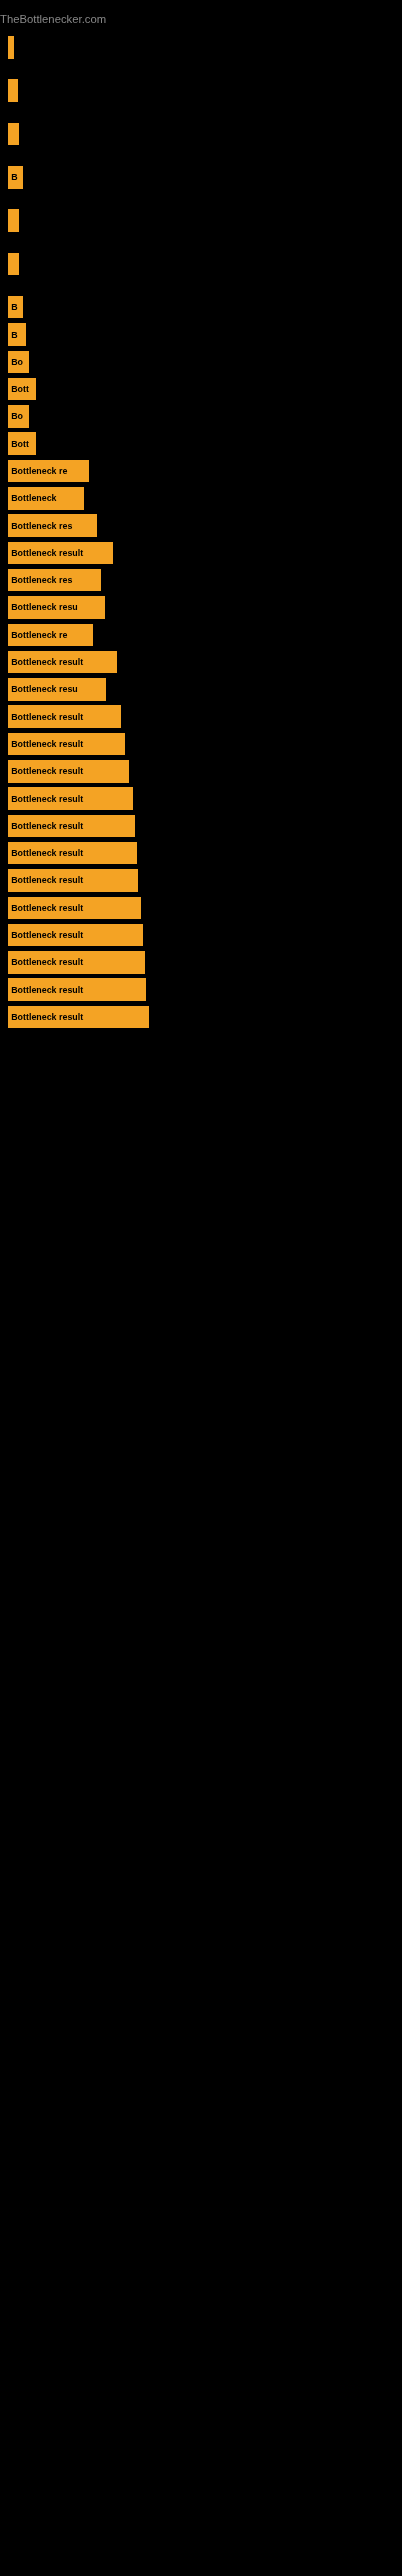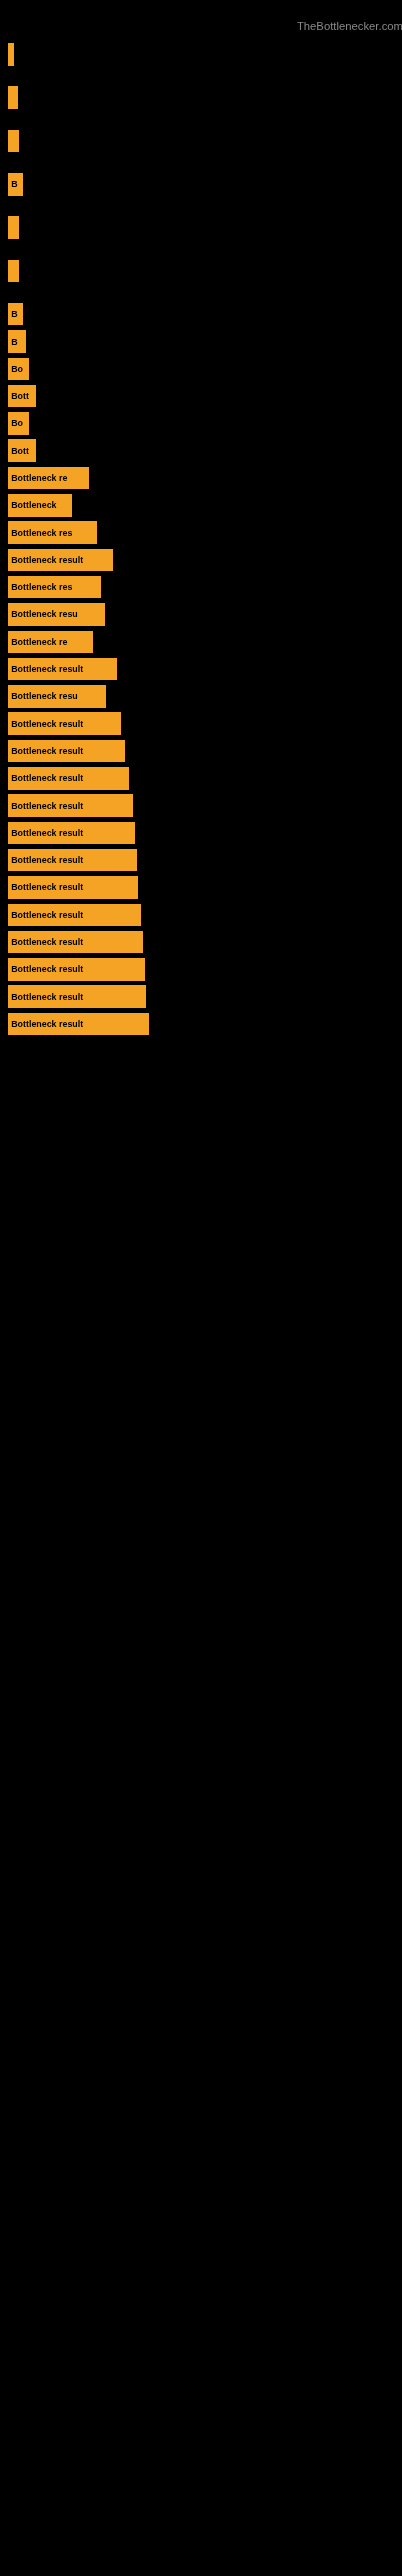--- a/index.html
+++ b/index.html
@@ -12,22 +12,22 @@
       background-color: #000000;
       width: 403px;
       min-height: 2576px;
       font-family: Arial, sans-serif;
       position: relative;
     }
 
     .site-title {
       color: #888888;
       font-size: 11.3px;
-      text-align: right;
-      padding-top: 20px;
+      text-align: left;
+      padding-top: 13px;
       padding-bottom: 3.2px;
     }
 
     .bars-container {
       padding: 8px 0 8px 8px;
       display: flex;
       flex-direction: column;
       gap: 0px;
     }
 
@@ -118,21 +118,21 @@
       <div class="bar" style="width: 28px;">
         <span class="bar-label">Bott</span>
       </div>
     </div>
     <div class="bar-row">
       <div class="bar" style="width: 81px;">
         <span class="bar-label">Bottleneck re</span>
       </div>
     </div>
     <div class="bar-row">
-      <div class="bar" style="width: 64px;">
+      <div class="bar" style="width: 76px;">
         <span class="bar-label">Bottleneck</span>
       </div>
     </div>
     <div class="bar-row">
       <div class="bar" style="width: 89px;">
         <span class="bar-label">Bottleneck res</span>
       </div>
     </div>
     <div class="bar-row">
       <div class="bar" style="width: 105px;">

